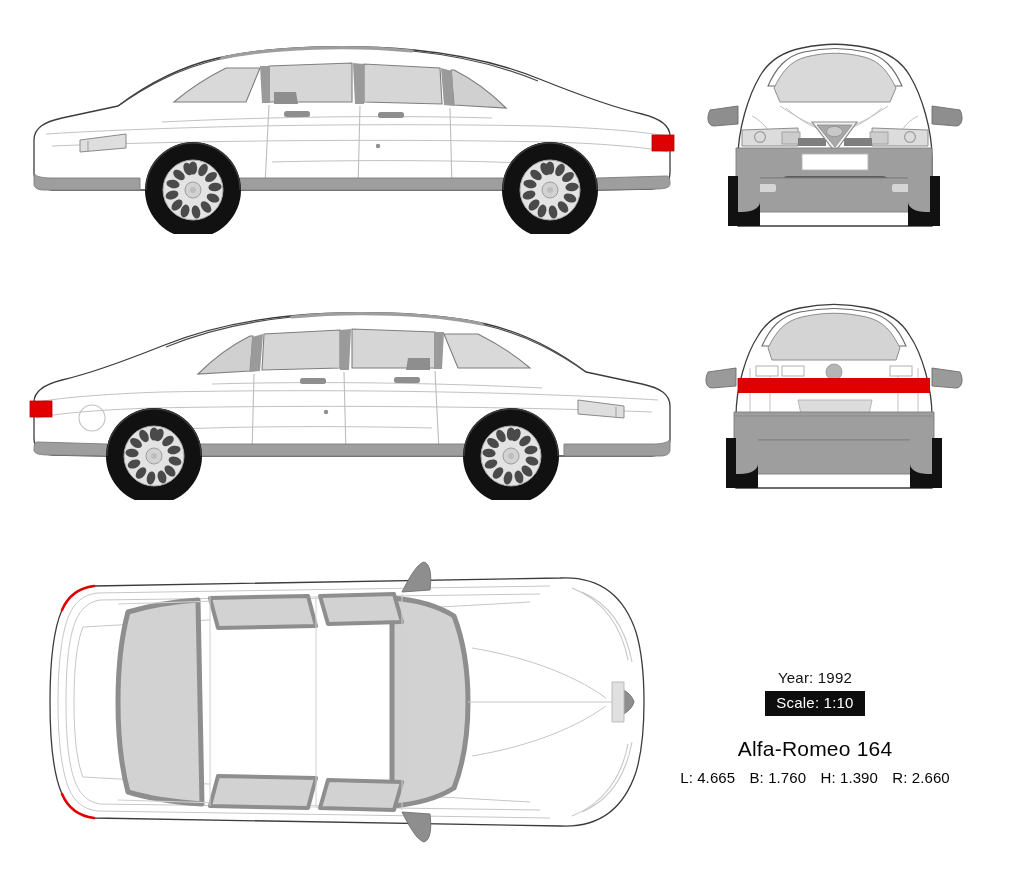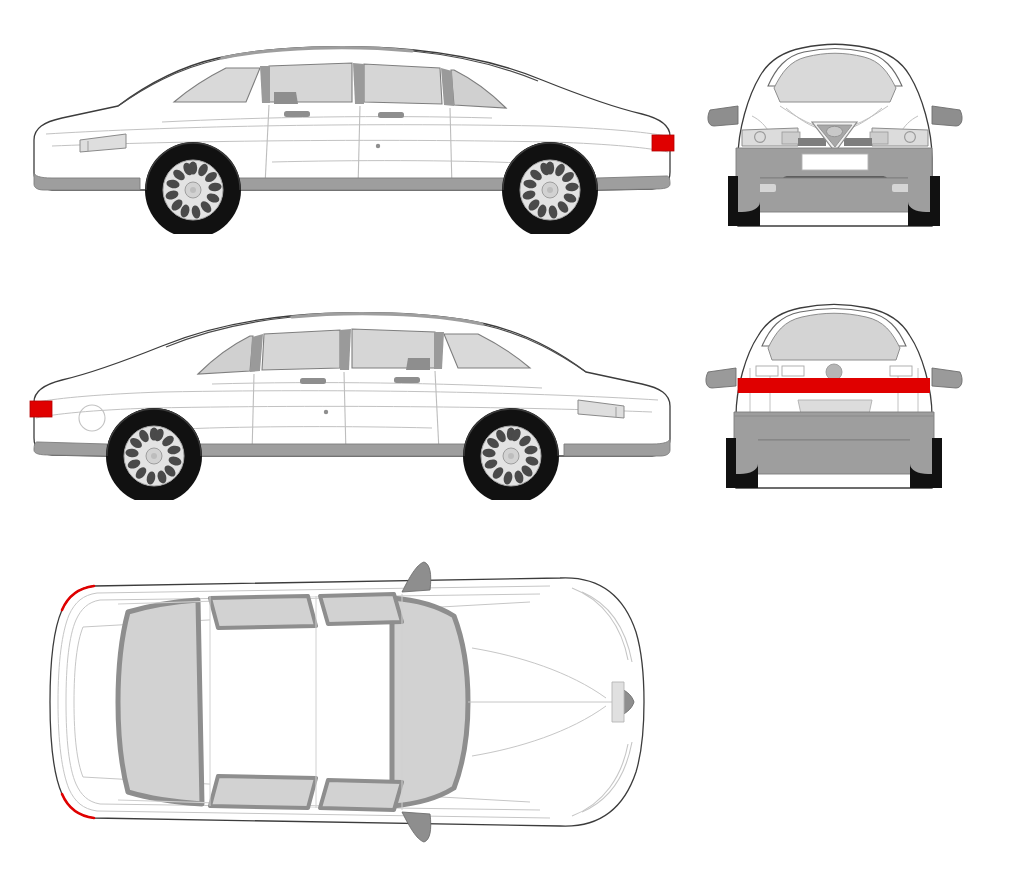--- a/index.html
+++ b/index.html
@@ -457,14 +457,27 @@
       </g>
 
       <g fill="none" stroke="#d0d0d0" stroke-width="1">
         <path d="M190,44 L190,254"></path>
         <path d="M296,44 L296,256"></path>
         <path d="M382,42 L382,258"></path>
       </g>
     </svg>
   </div>
 
+  <div class="info-block">
+    <div class="info-year">Year: 1992</div>
+    <div class="info-scale-wrap">
+      <span class="info-scale">Scale: 1:10</span>
+    </div>
+    <div class="info-model">Alfa-Romeo 164</div>
+    <div class="info-dims">
+      <span>L: 4.665</span>
+      <span>B: 1.760</span>
+      <span>H: 1.390</span>
+      <span>R: 2.660</span>
+    </div>
+  </div>
 
 </div>
 
 </body></html>

